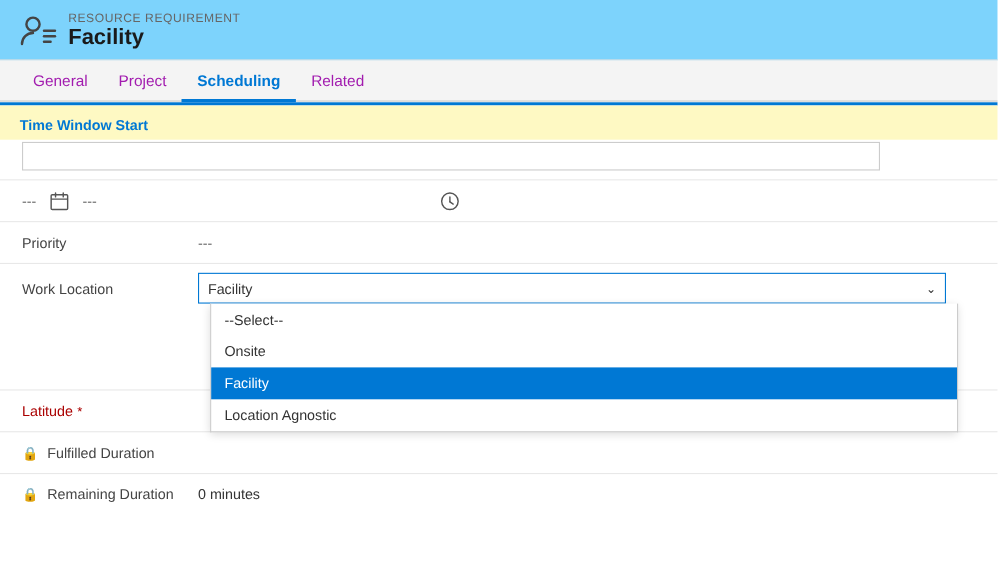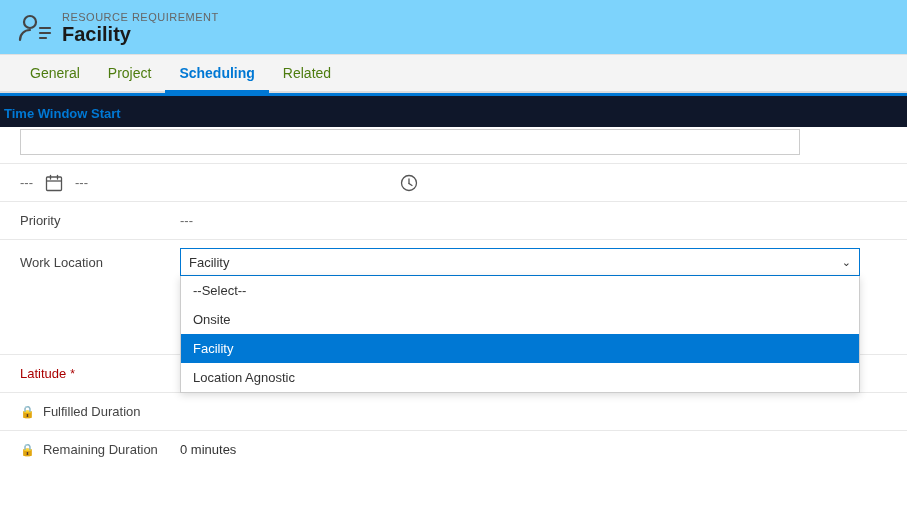--- a/index.html
+++ b/index.html
@@ -43,21 +43,21 @@
       border-bottom: 2px solid #ddd;
       height: 38px;
     }
     .nav-tab {
       padding: 0 14px;
       height: 38px;
       display: flex;
       align-items: center;
       cursor: pointer;
       font-size: 14px;
-      color: #4d7c0f;
+      color: #a21caf;
       border-bottom: 3px solid transparent;
       margin-bottom: -2px;
       white-space: nowrap;
     }
     .nav-tab.active {
       color: #0078d4;
       border-bottom: 3px solid #0078d4;
       font-weight: 700;
     }
 
@@ -69,22 +69,22 @@
     }
 
     
     .content {
       padding: 0;
       background: #fff;
     }
 
     
     .section-header {
-      background: #0f172a;
-      padding: 10px 20px 6px 4px;
+      background: #fef9c3;
+      padding: 10px 20px 6px 18px;
       color: #0078d4;
       font-size: 13px;
       font-weight: 600;
     }
 
     
     .text-input-row {
       padding: 2px 20px 8px 20px;
     }
     .text-input-row input {
@@ -156,21 +156,21 @@
       font-size: 13px;
       height: 28px;
     }
     .dropdown-arrow {
       color: #333;
       font-size: 11px;
     }
     .dropdown-list {
       position: absolute;
       top: 28px;
-      left: 0;
+      left: 11px;
       width: 100%;
       border: 1px solid #ccc;
       border-top: none;
       background: #fff;
       z-index: 100;
       box-shadow: 0 2px 8px rgba(0,0,0,0.15);
     }
     .dropdown-item {
       padding: 7px 12px;
       font-size: 13px;

